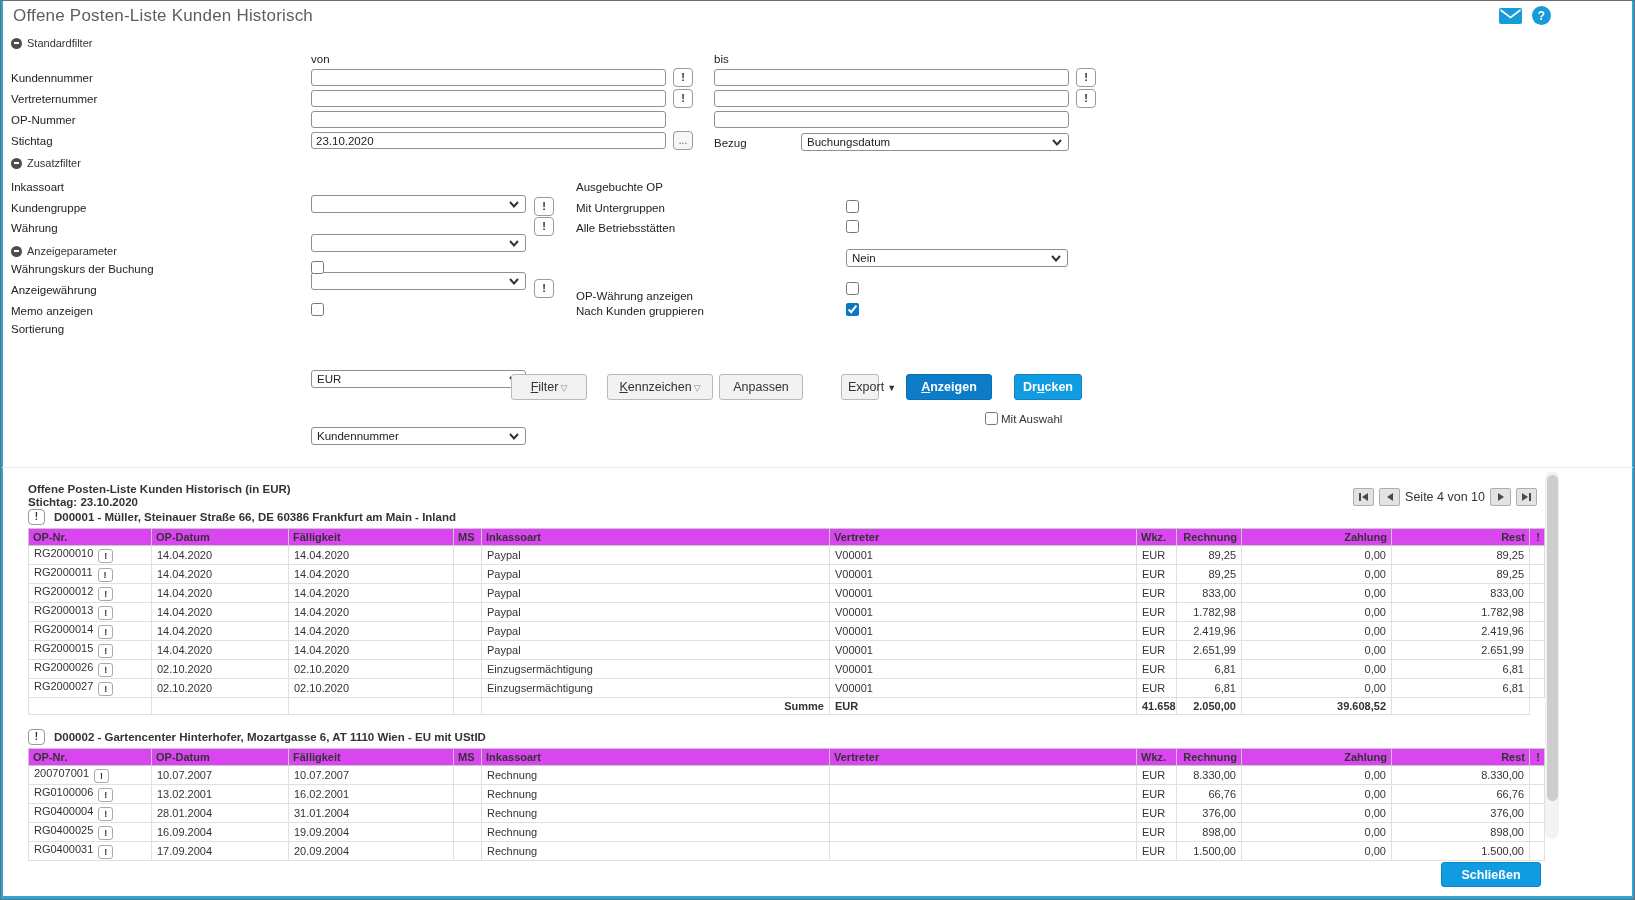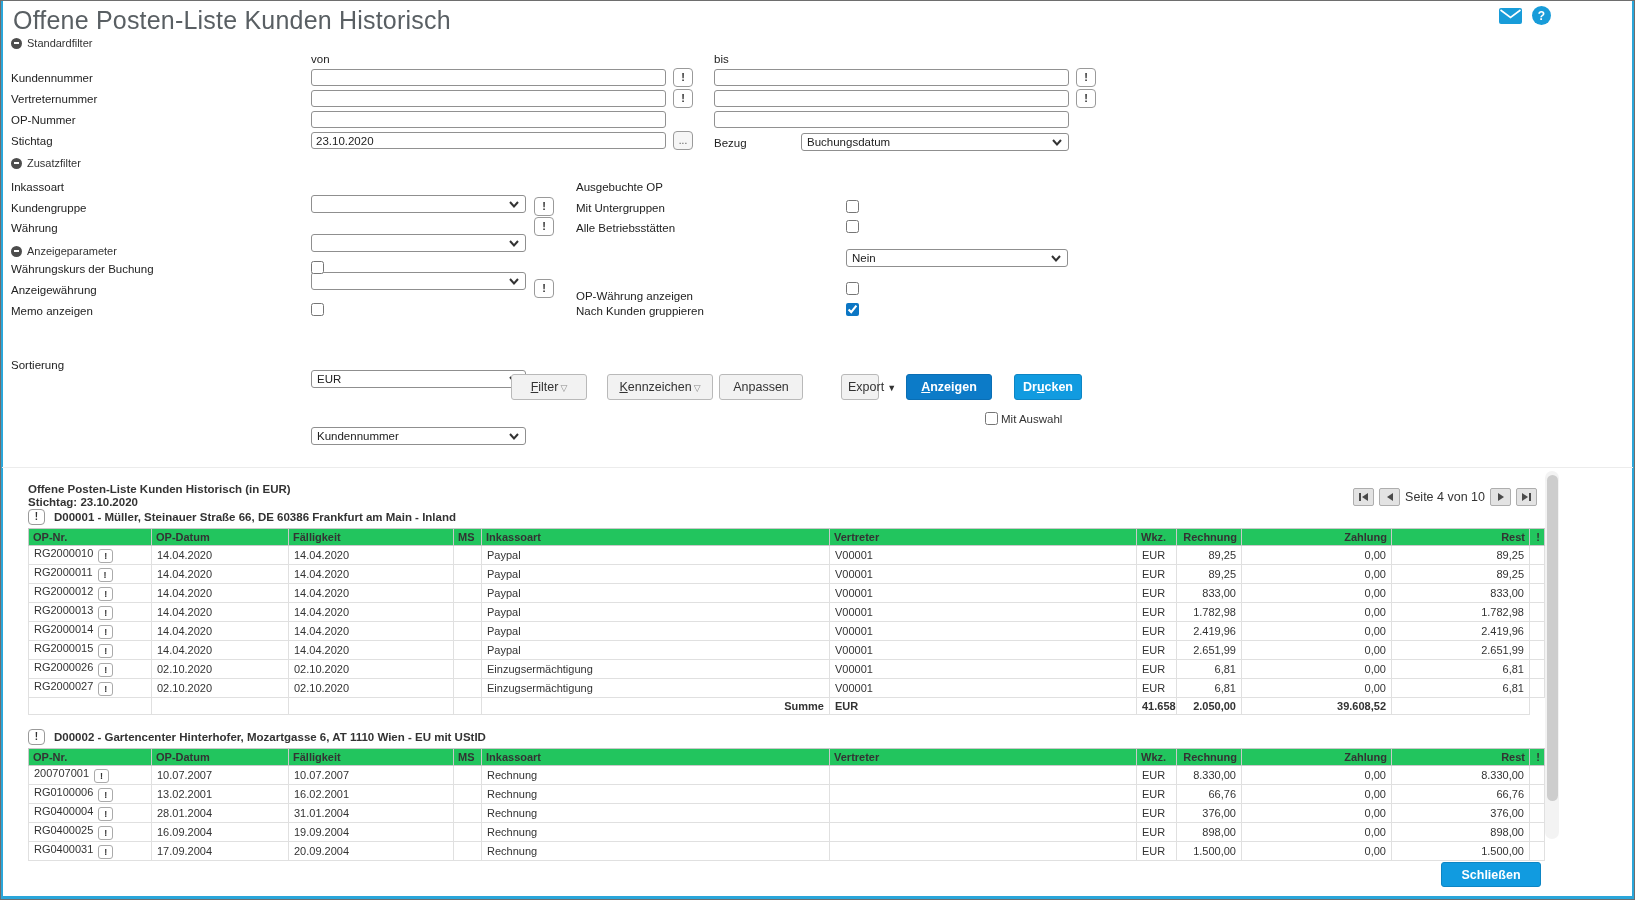--- a/index.html
+++ b/index.html
@@ -1,21 +1,21 @@
 <!DOCTYPE html>
 <html><head>
 <meta charset="utf-8">
 <style>
   html,body{margin:0;padding:0;background:#fff;}
   body{width:1635px;height:900px;font-family:"Liberation Sans",sans-serif;color:#333;}
   .window{position:relative;width:1635px;height:900px;box-sizing:border-box;background:#fff;
     border:1px solid #6e6e6e;overflow:hidden;
     box-shadow:inset 2px 0 0 #2aa6da, inset -2px 0 0 #2aa6da, inset 0 -3px 0 #2aa6da;}
   .abs{position:absolute;}
-  .page-title{left:12px;top:5px;font-size:25px;color:#595f63;letter-spacing:.2px;}
+  .page-title{left:12px;top:5px;font-size:17px;color:#595f63;letter-spacing:.2px;}
   .hdr-icons{left:1498px;top:5px;display:flex;align-items:center;gap:10px;}
   .help-circle{width:19px;height:19px;border-radius:50%;background:#189cd9;color:#fff;font-weight:bold;
     font-size:12px;display:flex;align-items:center;justify-content:center;}
   .sec-toggle{display:flex;align-items:center;gap:5px;font-size:11px;color:#333;}
   .sec-dot{width:11px;height:11px;border-radius:50%;background:#4d4d4d;display:flex;align-items:center;justify-content:center;}
   .sec-dot i{display:block;width:5px;height:1.5px;background:#fff;}
   .flabel{font-size:11.5px;color:#222;white-space:nowrap;}
   .colhead{font-size:11.5px;color:#222;}
   input[type=text]{box-sizing:border-box;height:17px;border:1px solid #919191;border-radius:3px;
     font-family:"Liberation Sans",sans-serif;font-size:11.5px;padding:0 4px;color:#222;}
@@ -44,21 +44,21 @@
   .tri.l{border-right:6px solid #4a4a4a;} .tri.r{border-left:6px solid #4a4a4a;}
   .pbar{width:2px;height:8px;background:#4a4a4a;}
   .scroll-track{left:1544px;top:470px;width:14px;height:368px;background:#f3f3f3;border-radius:7px;}
   .scroll-thumb{position:absolute;left:1.5px;top:4px;width:11px;height:326px;background:#cdcdcd;border-radius:7px;}
   .groups{left:27px;top:506px;width:1516px;}
   .group-header{display:flex;align-items:center;gap:9px;margin:2px 0 3px 0;height:16px;font-size:11.5px;font-weight:bold;}
   .group-header + table{margin-bottom:14px;}
   .gbadge{box-sizing:border-box;width:17px;height:16px;border:1px solid #9a9a9a;border-radius:4px;background:#fff;
     font-weight:bold;font-size:10px;color:#333;padding:0;line-height:12px;}
   table.op{width:1516px;border-collapse:collapse;table-layout:fixed;font-size:11px;color:#333;}
-  table.op th{background:#22c55e;border:1px solid #c9c9c9;font-weight:bold;text-align:left;
+  table.op th{background:#d946ef;border:1px solid #c9c9c9;font-weight:bold;text-align:left;
     padding:1px 4px;height:14px;white-space:nowrap;overflow:hidden;}
   table.op td{border:1px solid #e0e0e0;padding:1px 5px;height:14px;white-space:nowrap;overflow:hidden;}
   table.op .num{text-align:right;}
   .rowbang{box-sizing:border-box;width:15px;height:14px;border:1px solid #aaa;border-radius:3px;background:#fff;
     font-weight:bold;font-size:9px;color:#333;padding:0;line-height:10px;margin-left:5px;vertical-align:-2px;}
   tr.summe td{font-weight:bold;border-top:1px solid #cfcfcf;}
   .close-btn{left:1440px;top:861px;width:100px;height:25px;border:1px solid #0d85c4;border-radius:3px;
     background:#119be0;color:#fff;font-weight:bold;font-size:12.5px;font-family:"Liberation Sans",sans-serif;}
 </style>
 </head>
@@ -181,21 +181,21 @@
   </div>
   <button class="abs bang" style="left:533px;top:278px;">!</button>
   <div class="abs flabel" style="left:575px;top:289px;">OP-Währung anzeigen</div>
   <input class="abs" type="checkbox" style="left: 845px; top: 281px;">
 
   <div class="abs flabel" style="left:10px;top:304px;">Memo anzeigen</div>
   <input class="abs" type="checkbox" style="left: 310px; top: 302px;">
   <div class="abs flabel" style="left:575px;top:304px;">Nach Kunden gruppieren</div>
   <input class="abs" type="checkbox" style="left: 845px; top: 302px;" checked="">
 
-  <div class="abs flabel" style="left:10px;top:322px;margin-top:36px;">Sortierung</div>
+  <div class="abs flabel" style="left:10px;top:322px;">Sortierung</div>
   <div class="abs sel" style="left:310px;top:318px;width:215px;">
     <span>Kundennummer</span>
     <svg width="10" height="7" viewBox="0 0 10 7">
         <polyline points="1,1 5,5.5 9,1" fill="none" stroke="#333" stroke-width="2"></polyline>
       </svg>
   </div>
 
   <button class="abs btn" style="left:510px;top:373px;width:76px;"><span class="ak">F</span><span>ilter</span><span class="funnel">▽</span></button>
   <button class="abs btn" style="left:606px;top:373px;width:106px;"><span class="ak">K</span><span>ennzeichen</span><span class="funnel">▽</span></button>
   <button class="abs btn" style="left:718px;top:373px;width:84px;"><span>Anpassen</span></button>

